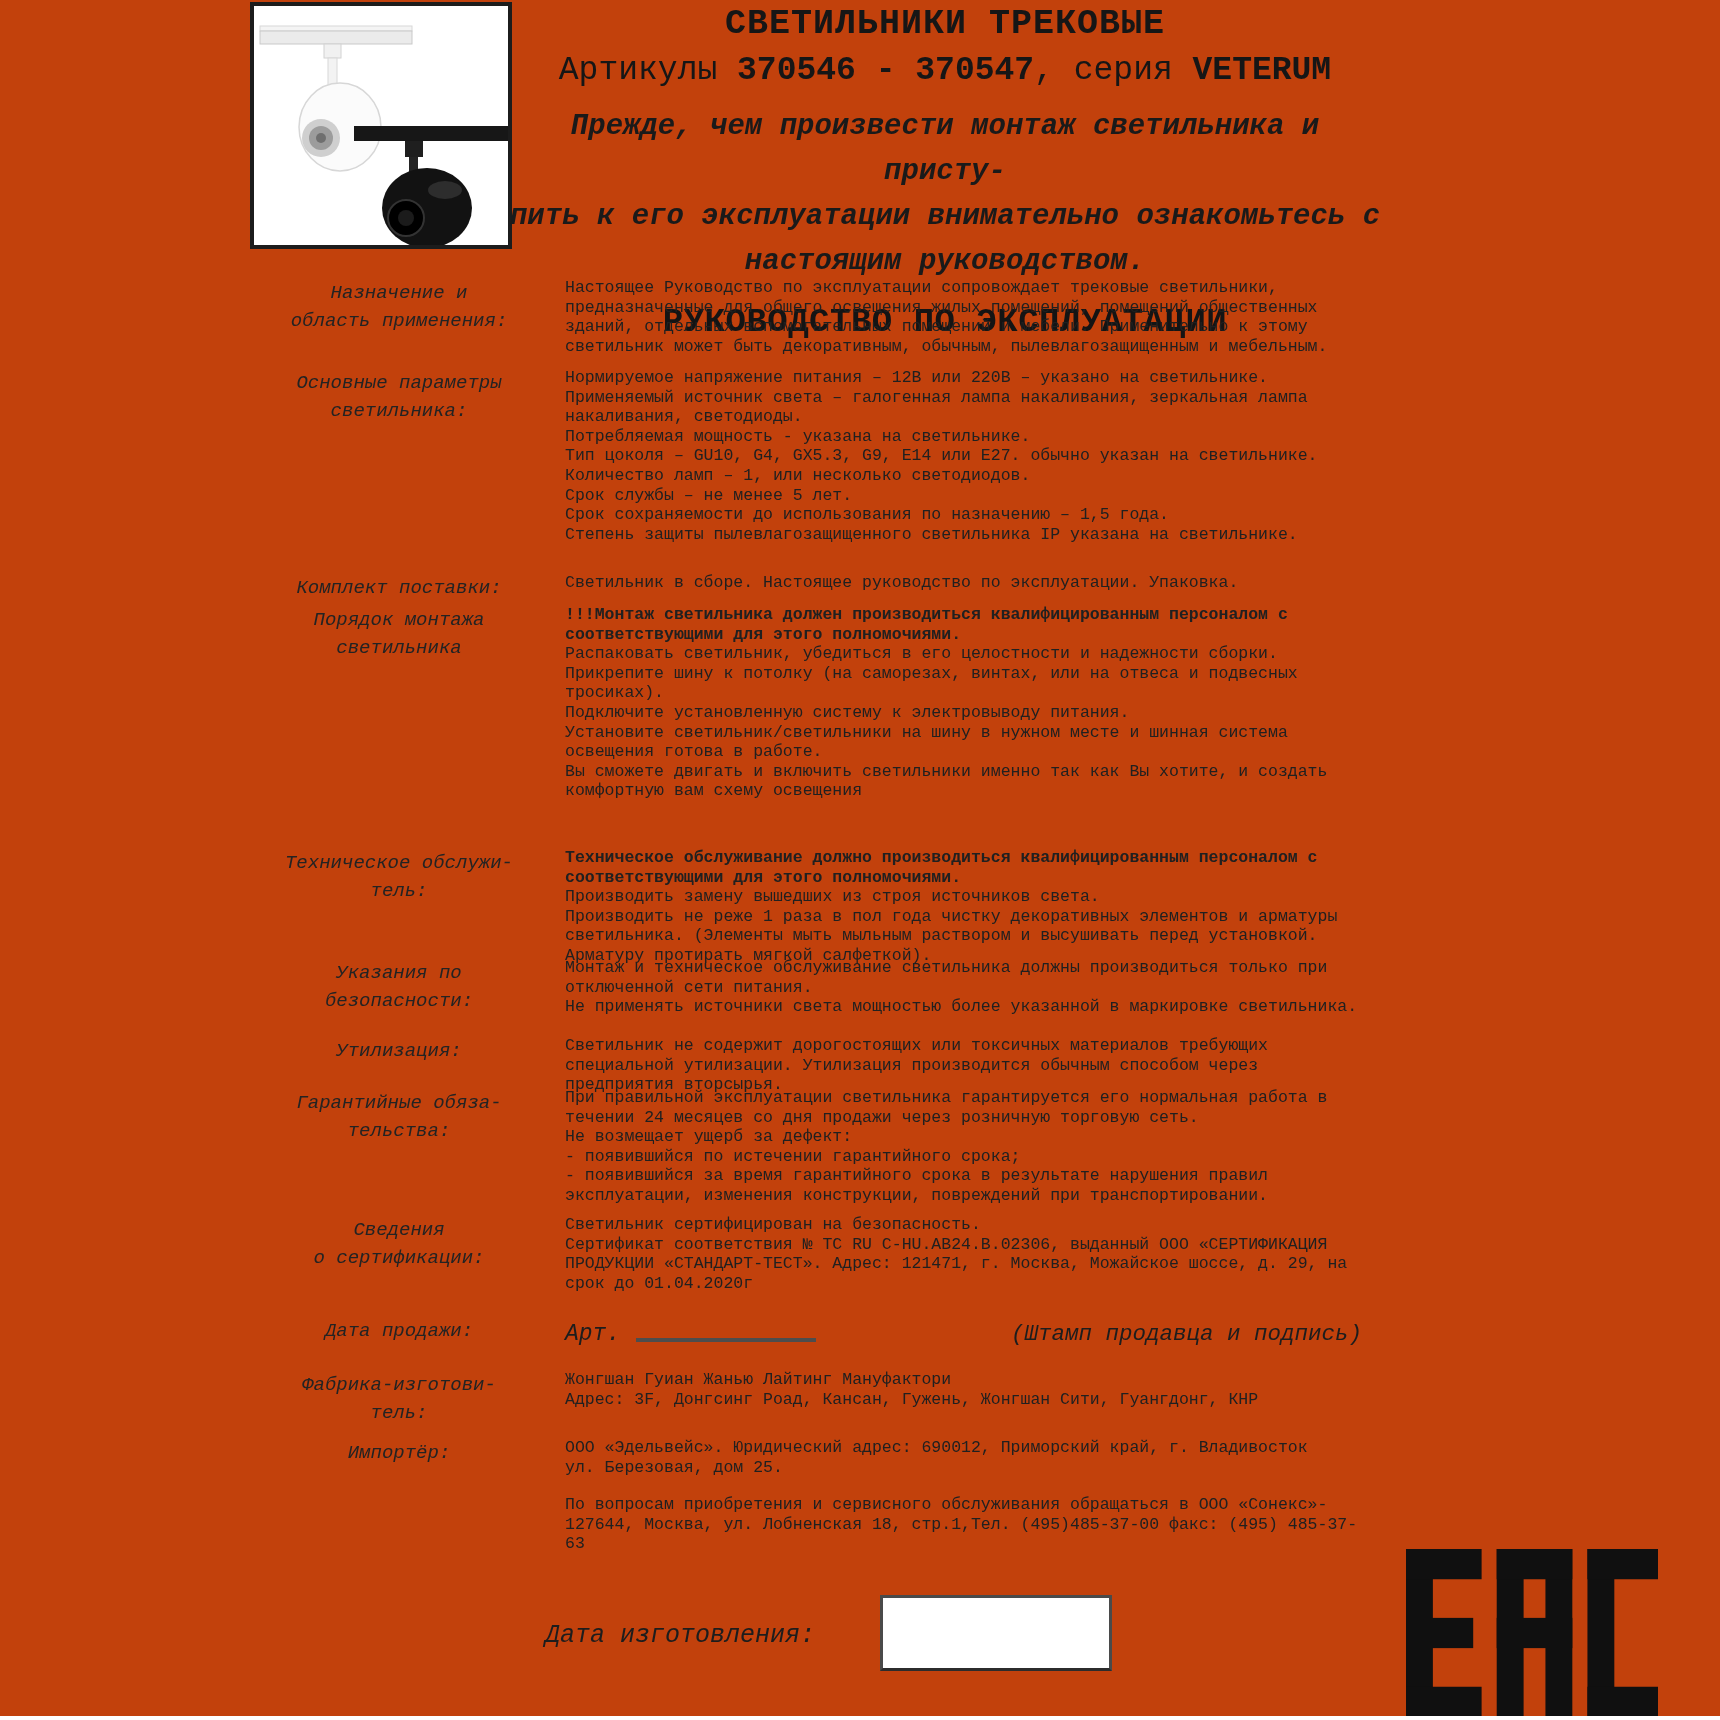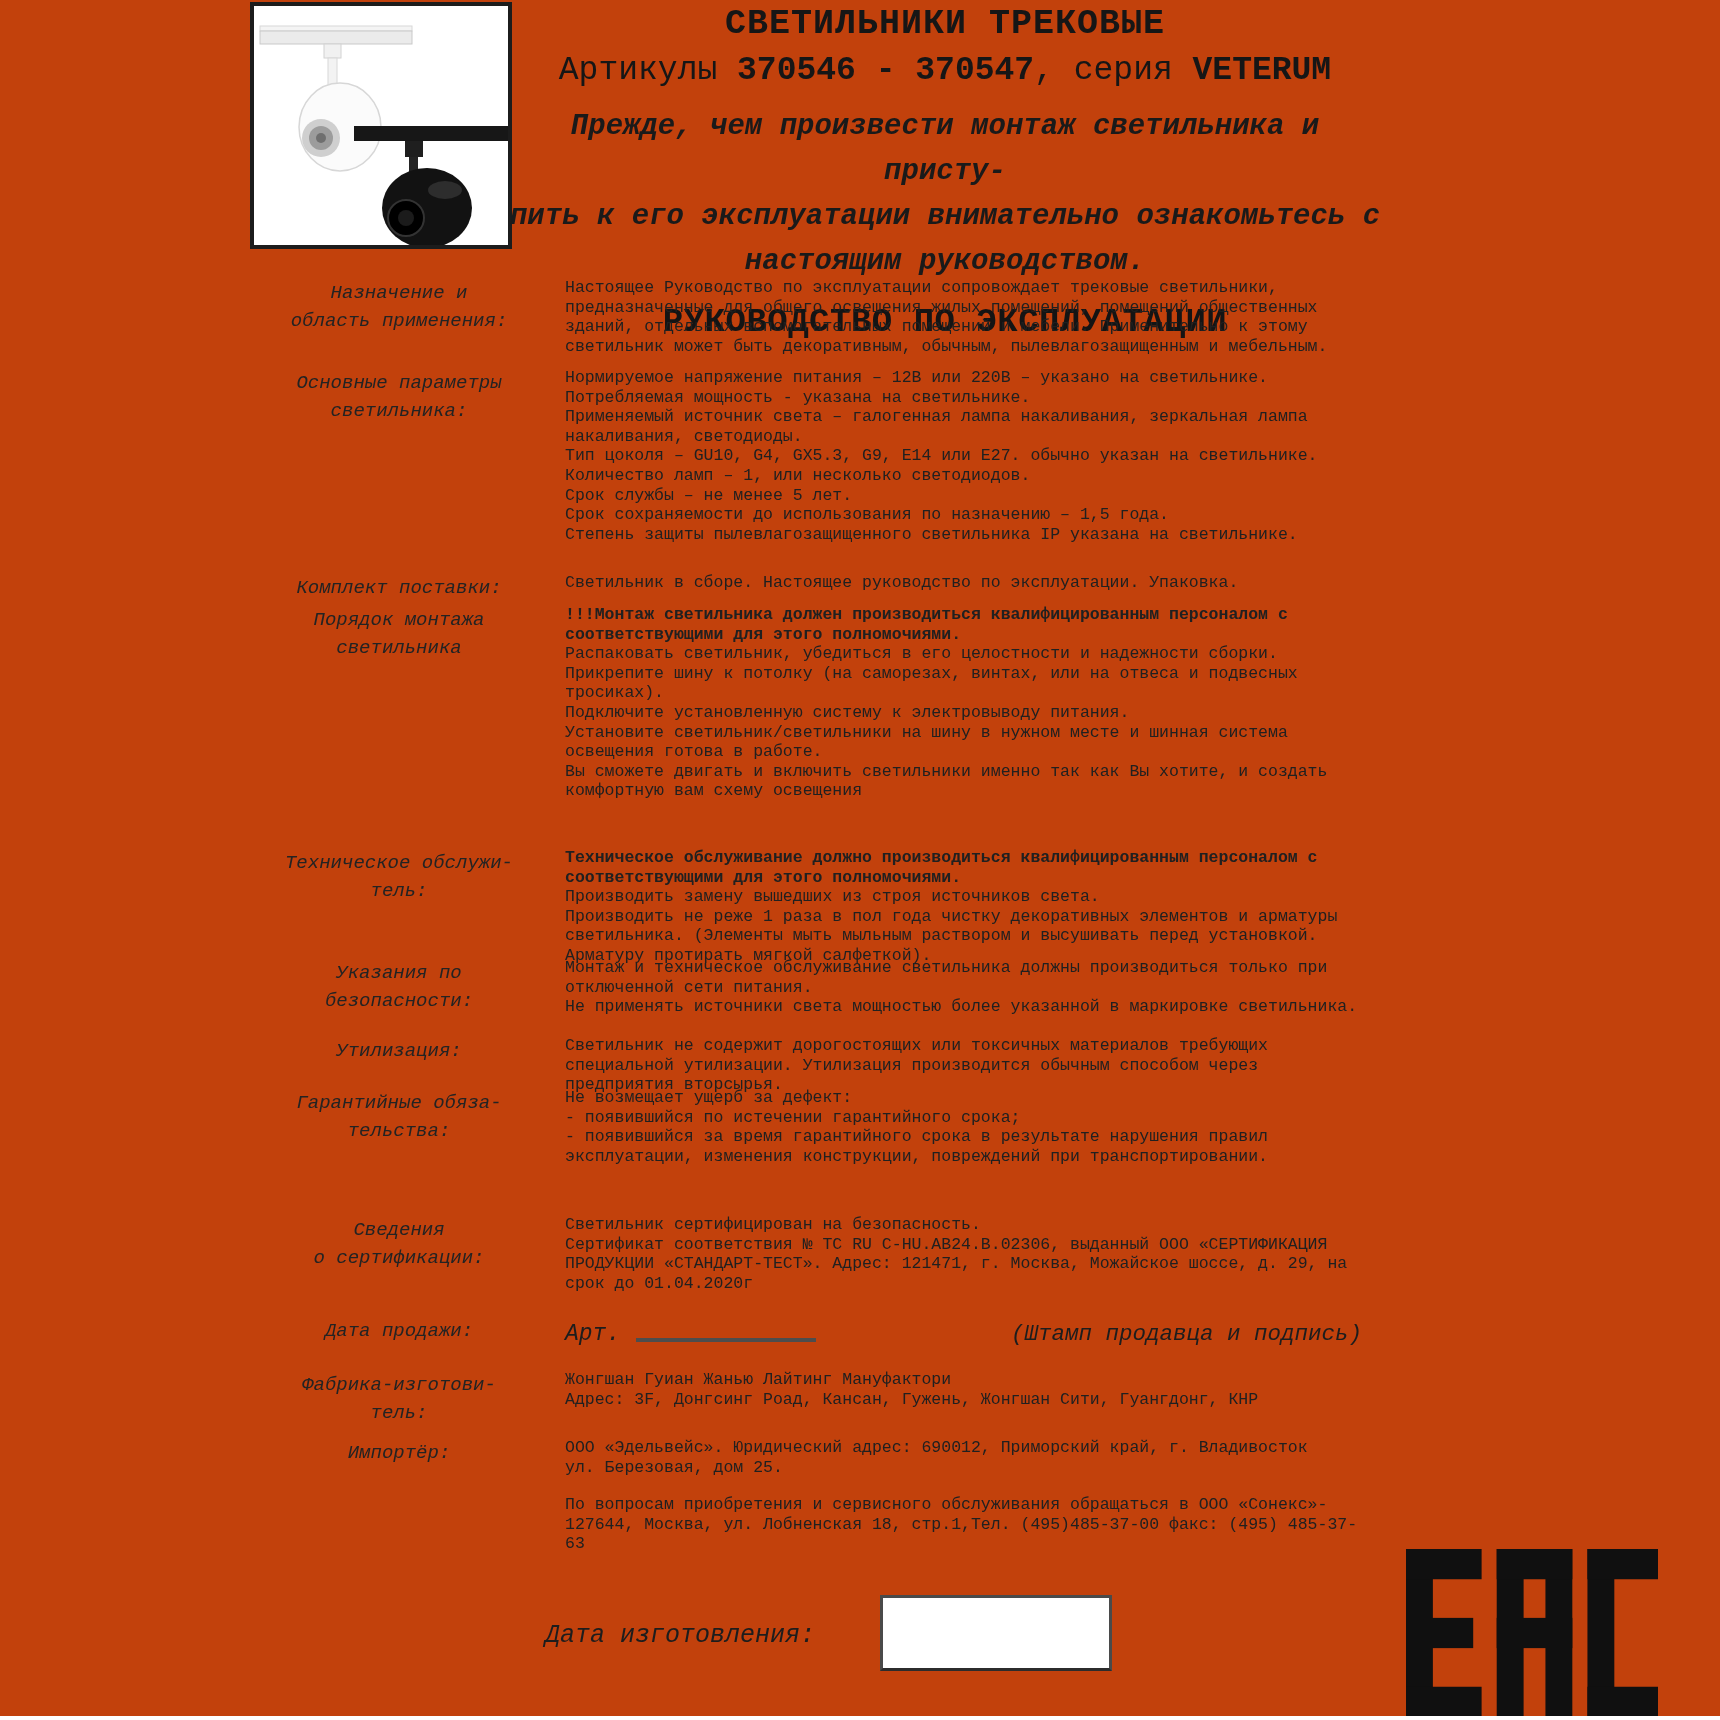--- a/index.html
+++ b/index.html
@@ -125,22 +125,22 @@
           <p>Настоящее Руководство по эксплуатации сопровождает трековые светильники, предназначенные для общего освещения жилых помещений, помещений общественных зданий, отдельных вспомогательных помещений и мебели. Применительно к этому светильник может быть декоративным, обычным, пылевлагозащищенным и мебельным.</p>
         </div>
       </section>
       <section class="sec-row">
         <div class="sec-label">
           <div>Основные параметры</div>
           <div>светильника:</div>
         </div>
         <div class="sec-body">
           <p>Нормируемое напряжение питания – 12В или 220В – указано на светильнике.</p>
+          <p>Применяемый источник света – галогенная лампа накаливания, зеркальная лампа накаливания, светодиоды.</p>
           <p>Потребляемая мощность - указана на светильнике.</p>
-          <p>Применяемый источник света – галогенная лампа накаливания, зеркальная лампа накаливания, светодиоды.</p>
           <p>Тип цоколя – GU10, G4, GX5.3, G9, Е14 или Е27. обычно указан на светильнике.</p>
           <p>Количество ламп – 1, или несколько светодиодов.</p>
           <p>Срок службы – не менее 5 лет.</p>
           <p>Срок сохраняемости до использования по назначению – 1,5 года.</p>
           <p>Степень защиты пылевлагозащищенного светильника IP указана на светильнике.</p>
         </div>
       </section>
       <section class="sec-row">
         <div class="sec-label">
           <div>Комплект поставки:</div>
@@ -191,20 +191,21 @@
         <div class="sec-body">
           <p>Светильник не содержит дорогостоящих или токсичных материалов требующих специальной утилизации. Утилизация производится обычным способом через предприятия вторсырья.</p>
         </div>
       </section>
       <section class="sec-row">
         <div class="sec-label">
           <div>Гарантийные обяза-</div>
           <div>тельства:</div>
         </div>
         <div class="sec-body">
+          <p>При правильной эксплуатации светильника гарантируется его нормальная работа в течении 24 месяцев со дня продажи через розничную торговую сеть.</p>
           <p>Не возмещает ущерб за дефект:</p>
           <p>- появившийся по истечении гарантийного срока;</p>
           <p>- появившийся за время гарантийного срока в результате нарушения правил эксплуатации, изменения конструкции, повреждений при транспортировании.</p>
         </div>
       </section>
       <section class="sec-row">
         <div class="sec-label">
           <div>Сведения</div>
           <div>о сертификации:</div>
         </div>

